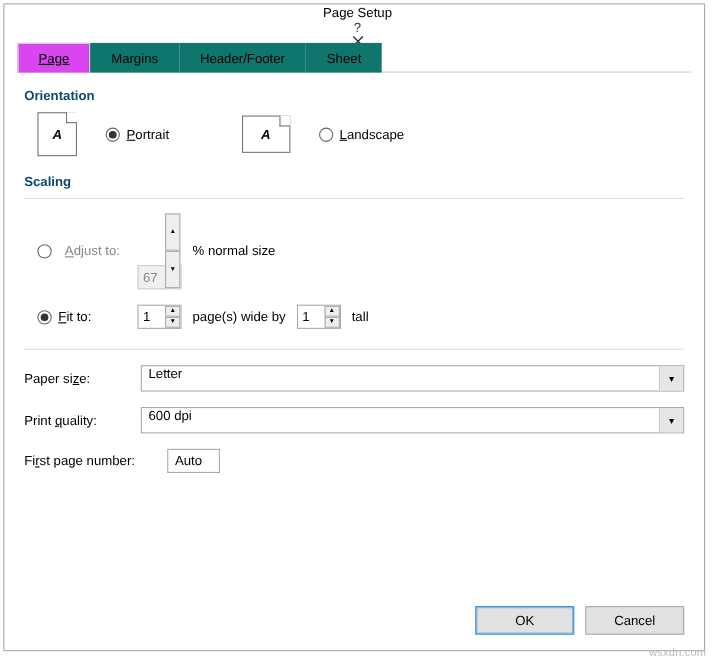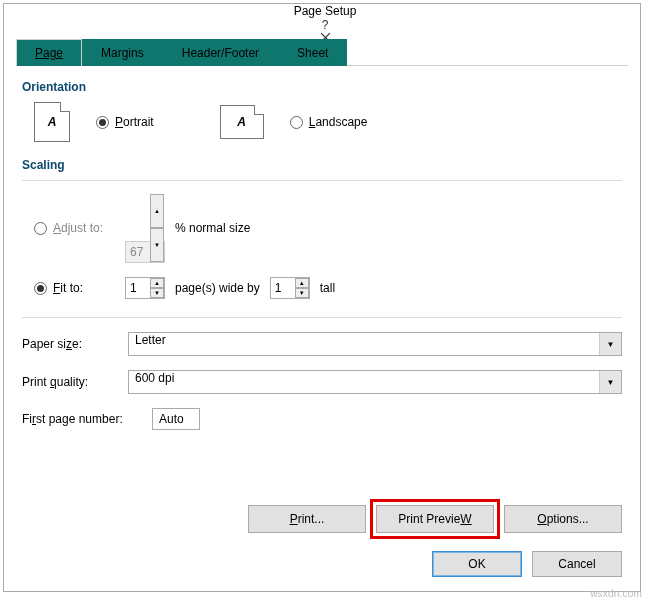--- a/index.html
+++ b/index.html
@@ -3,33 +3,33 @@
 <meta charset="utf-8">
 <style>
 * { box-sizing: border-box; font-family: "Segoe UI", Tahoma, sans-serif; font-size: 12px; }
 body { margin: 0; background: #fff; width: 648px; height: 599px; position: relative; }
 .dialog { width: 638px; height: 589px; border: 1px solid #aaa; background: #fff; margin: 3px; position: relative; }
 .titlebar { height: 30px; display: flex; align-items: center; padding: 0 6px 0 12px; flex-direction: column; }
 .titlebar .title { flex: 1; font-size: 12px; }
 .titlebar .tbtn { width: 40px; height: 28px; display: flex; align-items: center; justify-content: center; color: #333; }
 .tabs { display: flex; margin: 4px 12px 0 12px; border-bottom: 1px solid #d0d0d0; }
 .tab { padding: 6px 18px; border: 1px solid transparent; border-bottom: none; position: relative; top: 1px; cursor: default; background: #0f766e; }
-.tab.active { border-color: #d0d0d0; background: #0f766e; text-decoration: underline; }
+.tab.active { border-color: #d0d0d0; background: #d946ef; text-decoration: underline; }
 .body { padding: 10px 18px 0 18px; color: #000; }
 .group-label { color: #0c4a6e; margin: 4px 0 8px 0; font-weight: bold; }
 .hr { border-top: 1px solid #ddd; margin: 0 0 12px 0; }
 .row { display: flex; align-items: center; gap: 10px; }
 .orient { display: flex; align-items: center; gap: 26px; margin: 6px 0 16px 12px; }
 .page-icon { width: 36px; height: 40px; border: 1px solid #777; position: relative; display:flex; align-items:center; justify-content:center; font-family: Georgia, serif; font-weight: bold; font-size: 20px; font-style: italic; }
 .page-icon.land { width: 44px; height: 34px; }
 .page-icon::after { content:""; position:absolute; top:-1px; right:-1px; width:9px; height:9px; background:#fff; border-left:1px solid #777; border-bottom:1px solid #777; }
 .radio { display: inline-flex; align-items: center; gap: 6px; }
 .radio .dot { width: 13px; height: 13px; border: 1px solid #666; border-radius: 50%; display:flex; align-items:center; justify-content:center; background:#fff; }
 .radio.checked .dot::after { content:""; width:7px; height:7px; background:#333; border-radius:50%; }
-.radio.disabled { color:#888; }
+.radio.disabled { color:#888;text-align:center; }
 .scaling { margin-left: 12px; display:flex; flex-direction:column; gap:14px; margin-bottom: 10px; }
 .spin { position: relative; display:inline-flex; }
 .spin input { width: 40px; height: 22px; border:1px solid #aaa; padding: 2px 16px 2px 4px; background:#fff; }
 .spin input:disabled { background:#f0f0f0; color:#888; border-color:#ccc;margin-top:48px; }
 .spin .arrows { position:absolute; right:1px; top:1px; bottom:1px; width:14px; display:flex; flex-direction:column; }
 .spin .arrows div { flex:1; border:1px solid #aaa; background:#eee; display:flex; align-items:center; justify-content:center; font-size:6px; line-height:1; }
 .field-row { display:flex; align-items:center; gap:18px; margin: 14px 0; }
 .field-row label { width: 88px; }
 .combo { flex:1; height:24px; border:1px solid #aaa; background:#fff; display:flex; align-items:flex-start; }
 .combo span { flex:1; padding: 0 6px; }
@@ -143,26 +143,19 @@
         <div class="cbtn">▼</div>
       </div>
     </div>
 
     <div class="field-row" style="gap:12px">
       <label style="width:118px"><span>Fi</span><span class="ul">r</span><span>st page number:</span></label>
       <div class="textbox">Auto</div>
     </div>
   </div>
 
-  <div class="btnrow">
-    <button><span class="ul">P</span>rint...</button>
-    <span class="highlight">
-      <button>Print Previe<span class="ul">W</span></button>
-    </span>
-    <button><span class="ul">O</span>ptions...</button>
-  </div>
 
   <div class="footer">
     <button class="primary">OK</button>
     <button>Cancel</button>
   </div>
 </div>
 <div class="watermark">wsxdn.com</div>
 
 </body></html>

